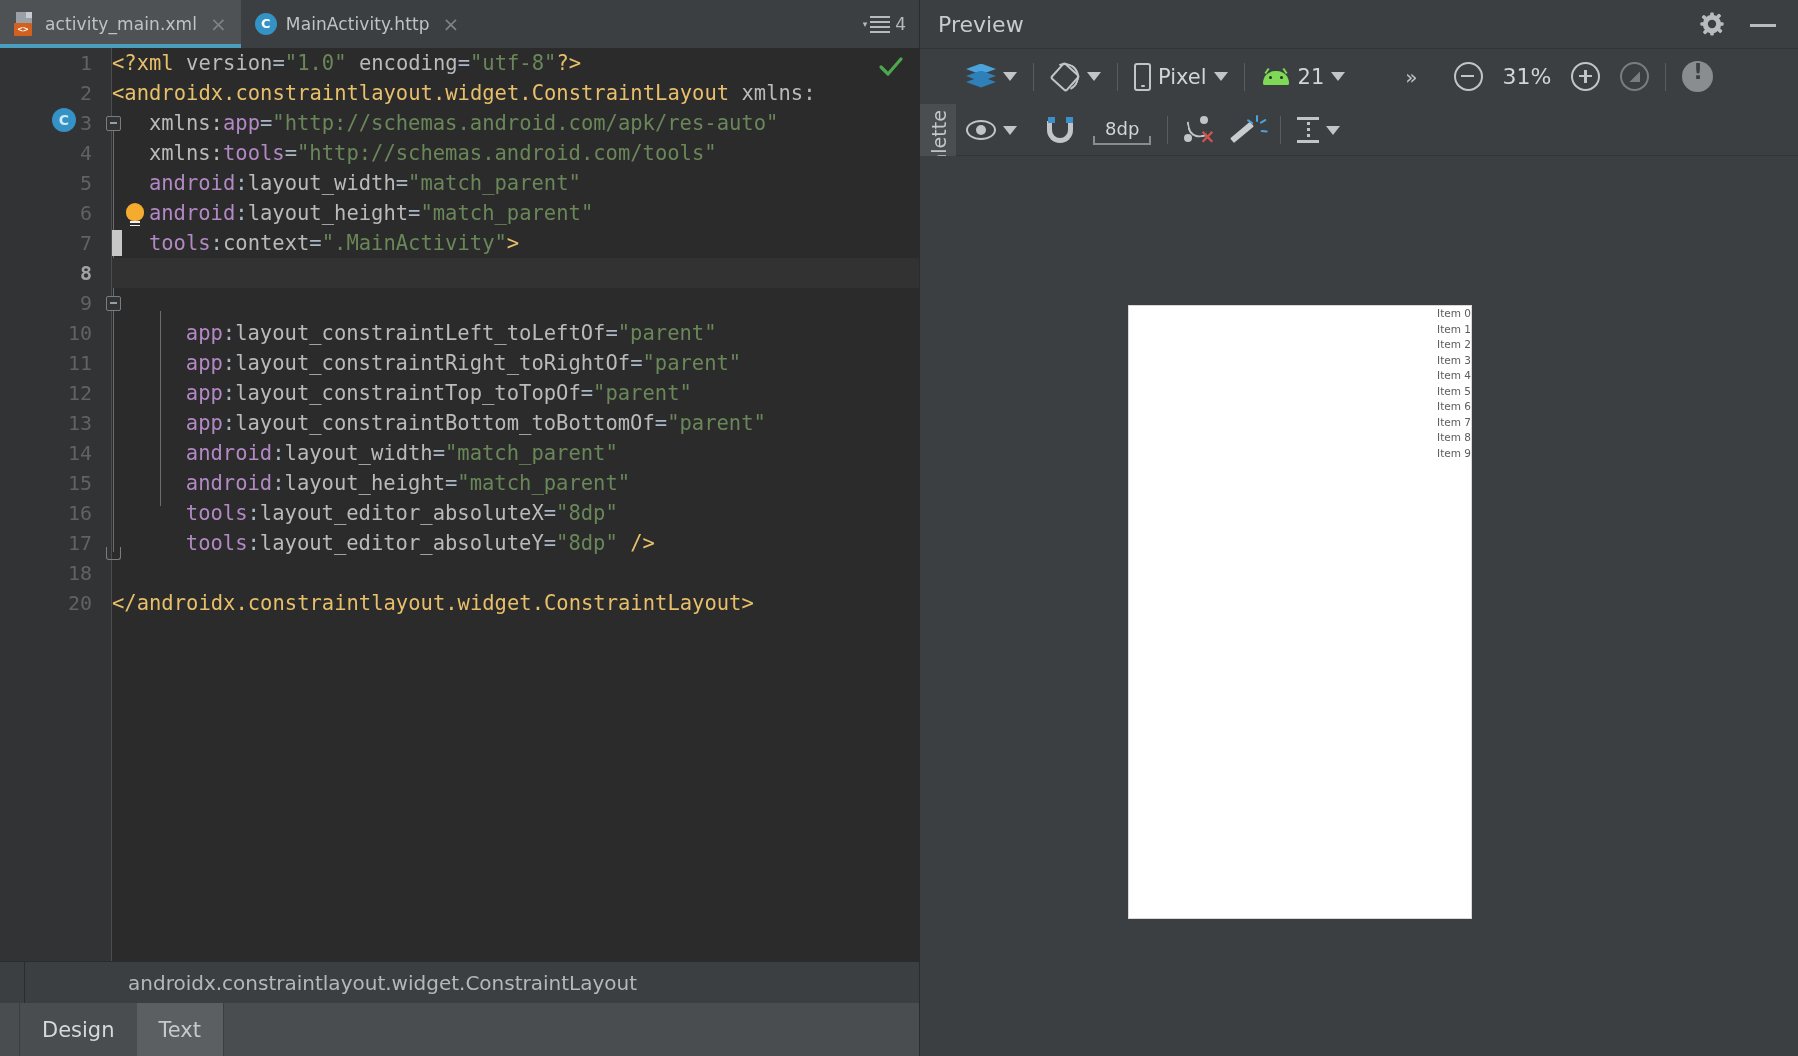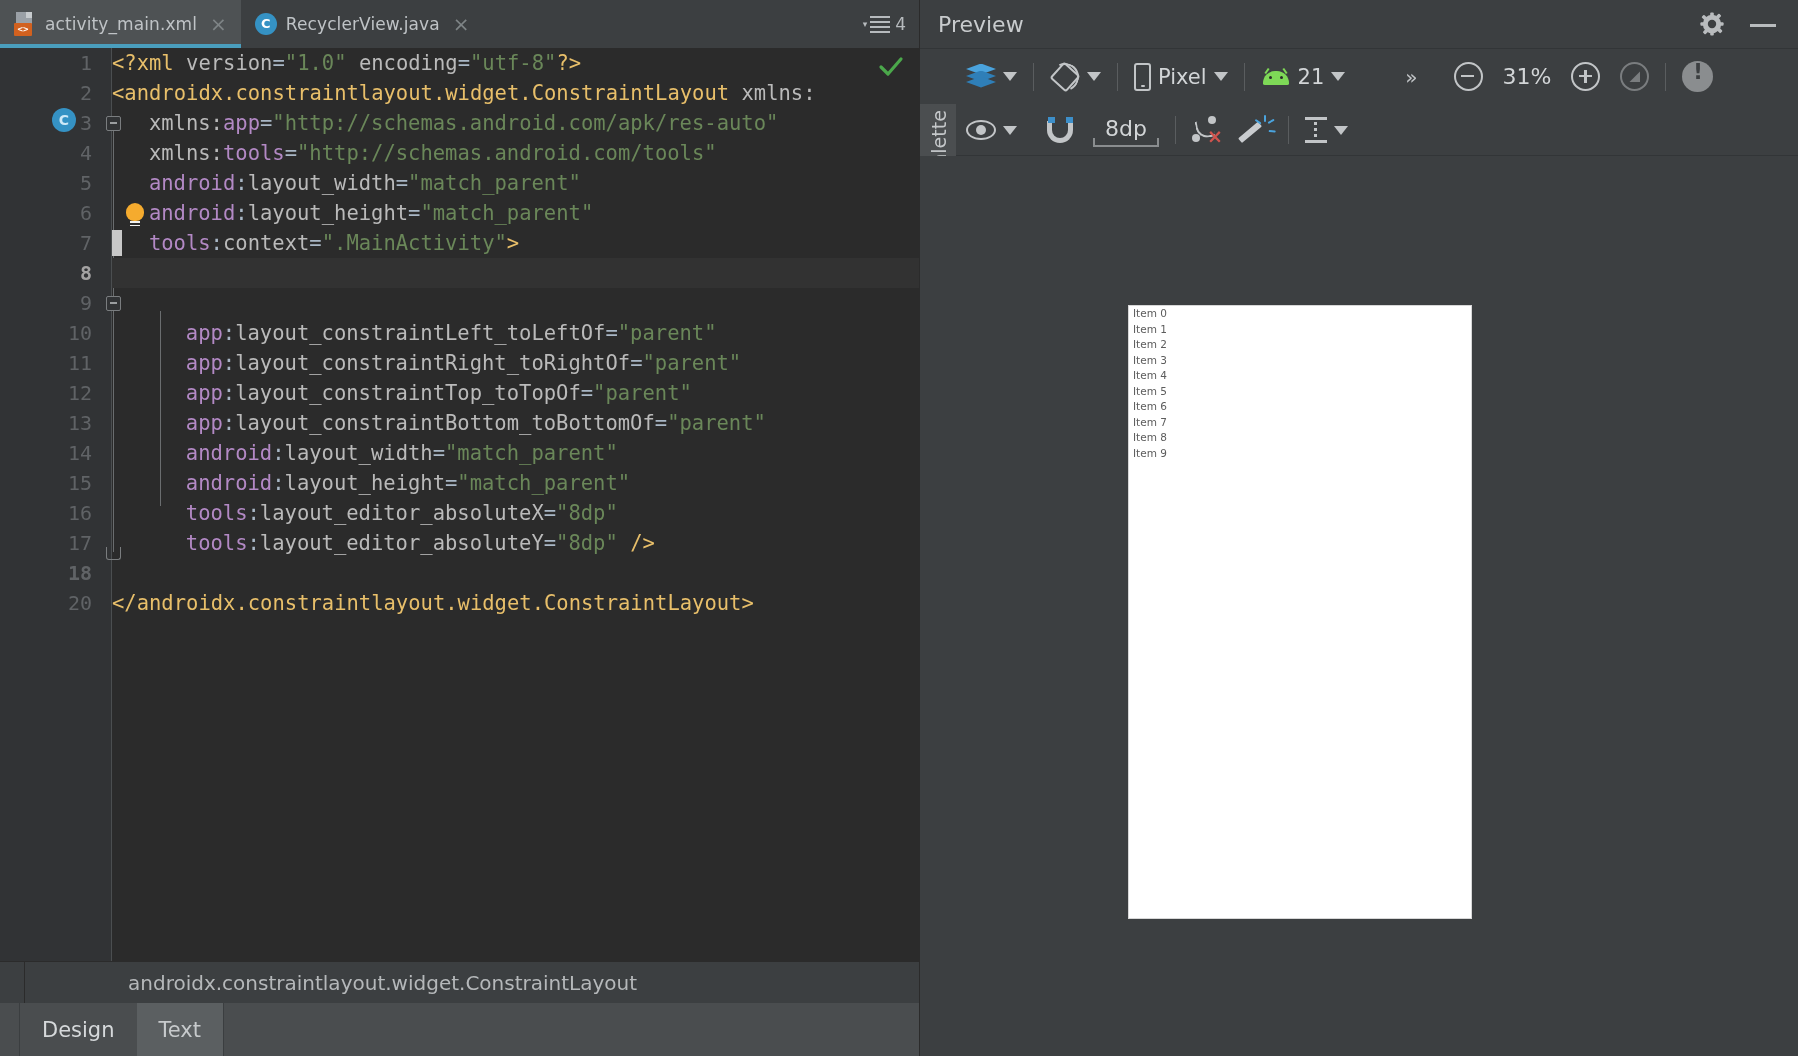--- a/index.html
+++ b/index.html
@@ -378,21 +378,21 @@
   .dp-box {
     position: relative; padding: 2px 12px 4px 12px;
     border-bottom: 2px solid #8a8d8f;
   }
   .dp-box::before, .dp-box::after {
     content:""; position: absolute; bottom: -2px; width: 2px; height: 9px;
     background: #8a8d8f;
   }
   .dp-box::before { left: 0; }
   .dp-box::after { right: 0; }
-  .dp-txt { font-size: 22px; color: #d2d5d7; font-family: "DejaVu Sans", sans-serif; }
+  .dp-txt { font-size: 18px; color: #d2d5d7; font-family: "DejaVu Sans", sans-serif; }
   
   .cc-ic { width: 30px; height: 28px; position: relative; }
   .cc-ic .d1, .cc-ic .d2 {
     position: absolute; width: 8px; height: 8px; border-radius: 50%; background: #c2c5c7;
   }
   .cc-ic .d1 { left: 0; bottom: 2px; }
   .cc-ic .d2 { right: 6px; top: 0; }
   .cc-ic .s {
     position: absolute; left: 4px; top: 4px; width: 18px; height: 18px;
     border: 2.4px solid #c2c5c7; border-top: none; border-right: none;
@@ -431,20 +431,21 @@
 
   
   #preview-canvas {
     position: absolute; left: 0; top: 156px; width: 878px; height: 900px;
     background: #3c3f41;
   }
   #device {
     position: absolute; background: #ffffff;
     border: 1px solid #d7d7d7;
     overflow: hidden;
+    text-align: right;
   }
   .device-item {
     font-size: 10.5px; color: #5c5c5c; line-height: 15.5px;
     padding-left: 4px; font-family: "DejaVu Sans", sans-serif;
     white-space: nowrap;
   }
 </style>
 </head>
 <body>
 
@@ -457,21 +458,21 @@
         <span class="icon-xmlfile">
           <span class="sheet"></span>
             <span class="fold"></span>
           <span class="badge">&lt;&gt;</span>
         </span>
         <span class="tab-label">activity_main.xml</span>
         <span class="tab-close">×</span>
       </div>
       <div class="tab">
         <span class="icon-javaclass">C</span>
-        <span class="tab-label">RecyclerView.java</span>
+        <span class="tab-label">MainActivity.http</span>
         <span class="tab-close">×</span>
       </div>
       <div id="tab-extra">
         <span class="caret">▾</span>
         <span class="lines">
             <i></i>
             <i></i>
             <i></i>
             <i></i>
           </span>
@@ -532,21 +533,21 @@
           <div class="row current" style="background: transparent;"><span class="lineno" style="color: rgb(164, 163, 163); font-weight: bold;">8</span></div>
           <div class="row" style="background: transparent;"><span class="lineno">9</span></div>
           <div class="row" style="background: transparent; padding-left: 32px;"><span class="lineno">10</span></div>
           <div class="row" style="background: transparent;"><span class="lineno">11</span></div>
           <div class="row" style="background: transparent;"><span class="lineno">12</span></div>
           <div class="row" style="background: transparent;"><span class="lineno">13</span></div>
           <div class="row" style="background: transparent;"><span class="lineno">14</span></div>
           <div class="row" style="background: transparent;"><span class="lineno">15</span></div>
           <div class="row" style="background: transparent;"><span class="lineno">16</span></div>
           <div class="row" style="background: transparent;"><span class="lineno">17</span></div>
-          <div class="row" style="background: transparent; font-weight: bold;"><span class="lineno">18</span></div>
+          <div class="row" style="background: transparent;"><span class="lineno">18</span></div>
           <div class="row" style="background: transparent;"><span class="lineno">20</span></div>
         </div>
 
       <div id="check-ok">
         <svg width="26" height="26" viewBox="0 0 26 26">
             <path d="M3 13 L10 20 L23 5" stroke="#4ba84b" stroke-width="3.2" fill="none" stroke-linecap="round" stroke-linejoin="round"></path>
           </svg>
       </div>
     </div>
 

